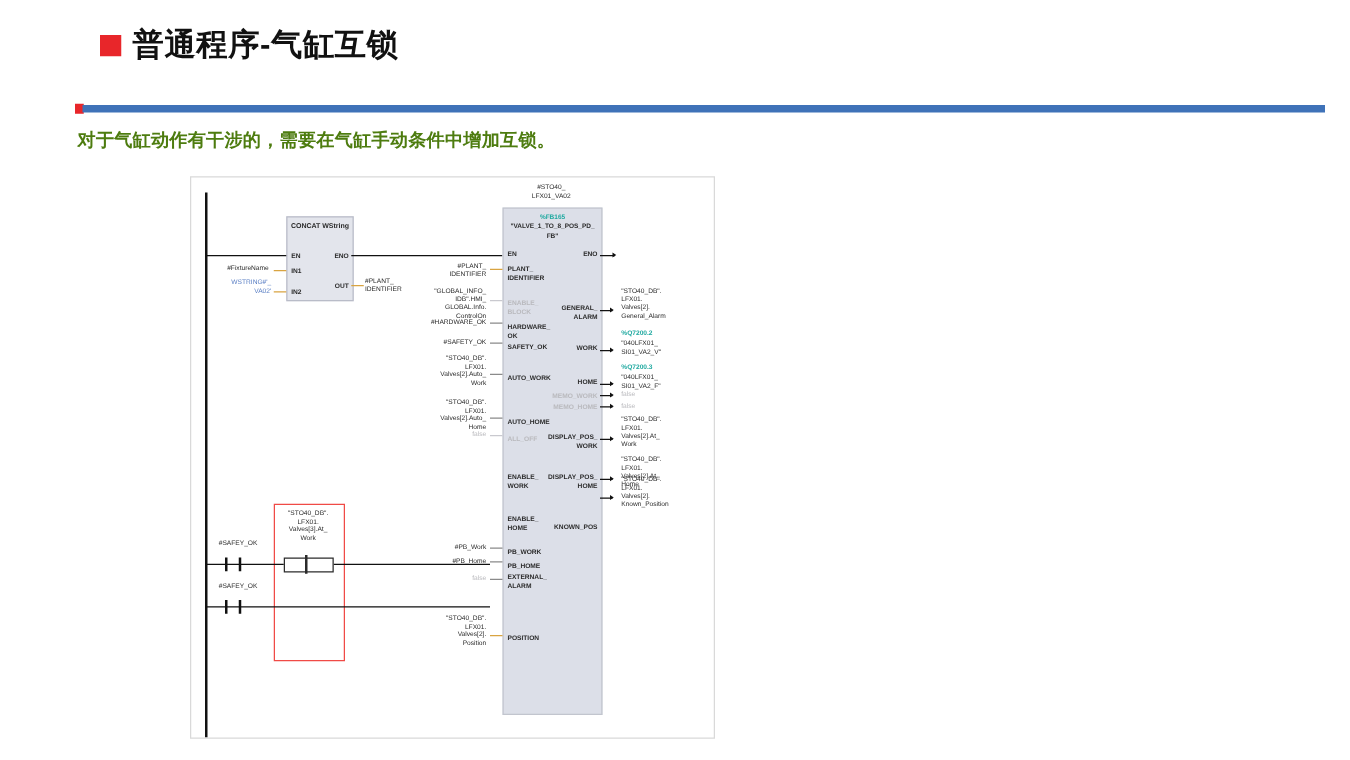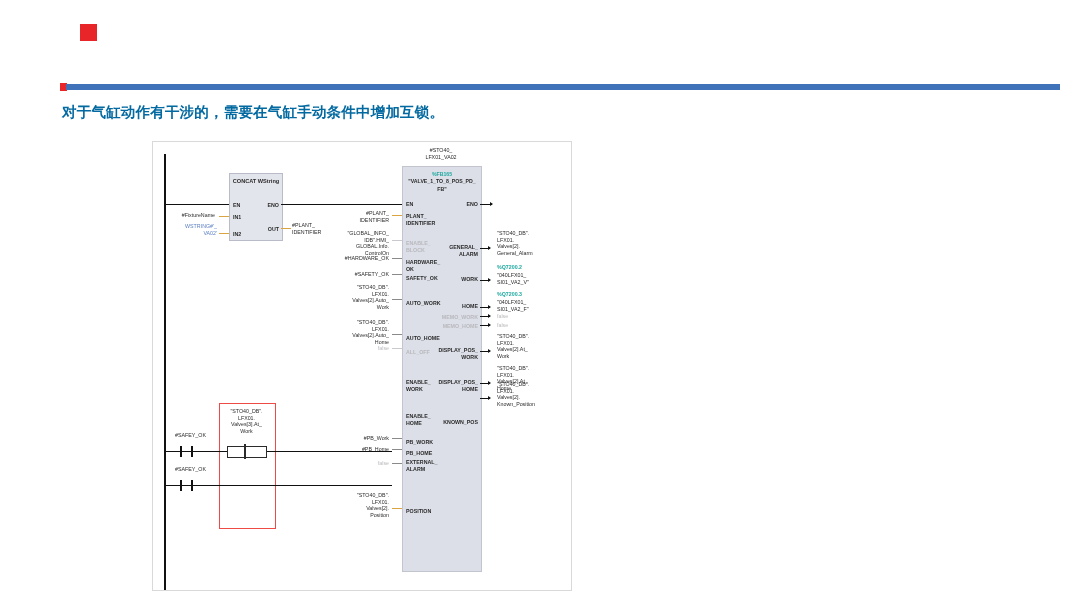--- a/index.html
+++ b/index.html
@@ -25,21 +25,21 @@
   }
   #divider-wrap .sq{
     position:absolute;left:0;top:0;width:7px;height:8px;background:#E8262A;
   }
   #divider-wrap .bar{
     position:absolute;left:6px;top:1px;right:0;height:6px;
     background:#3F72B8;
   }
   #subtitle{
     position:absolute;left:62px;top:103px;
-    font-size:14.5px;font-weight:bold;color:#0369a1;white-space:nowrap;
+    font-size:14.5px;font-weight:bold;color:#4d7c0f;white-space:nowrap;
     letter-spacing:0.2px;
   }
 
   
   #ladder{
     position:absolute;left:152px;top:141px;width:418px;height:448px;
     background:#ffffff;border:1px solid #d9d9d9;overflow:hidden;
     font-size:5.3px;color:#2b2b2b;
   }
   #ladder .rail{
@@ -90,20 +90,21 @@
   .nocontact .bar{position:absolute;top:0;width:1.6px;height:100%;background:#111;}
   .arrow{position:absolute;width:0;height:0;
     border-top:2.4px solid transparent;border-bottom:2.4px solid transparent;
     border-left:3.4px solid #111;}
 </style>
 </head>
 <body>
 
 <div id="slide-title">
   <span class="bullet"></span>
+  <span class="ttxt">普通程序-气缸互锁</span>
 </div>
 
 <div id="divider-wrap">
   <span class="sq"></span>
   <span class="bar"></span>
 </div>
 
 <div id="subtitle">对于气缸动作有干涉的，需要在气缸手动条件中增加互锁。</div>
 
 <div id="ladder">

